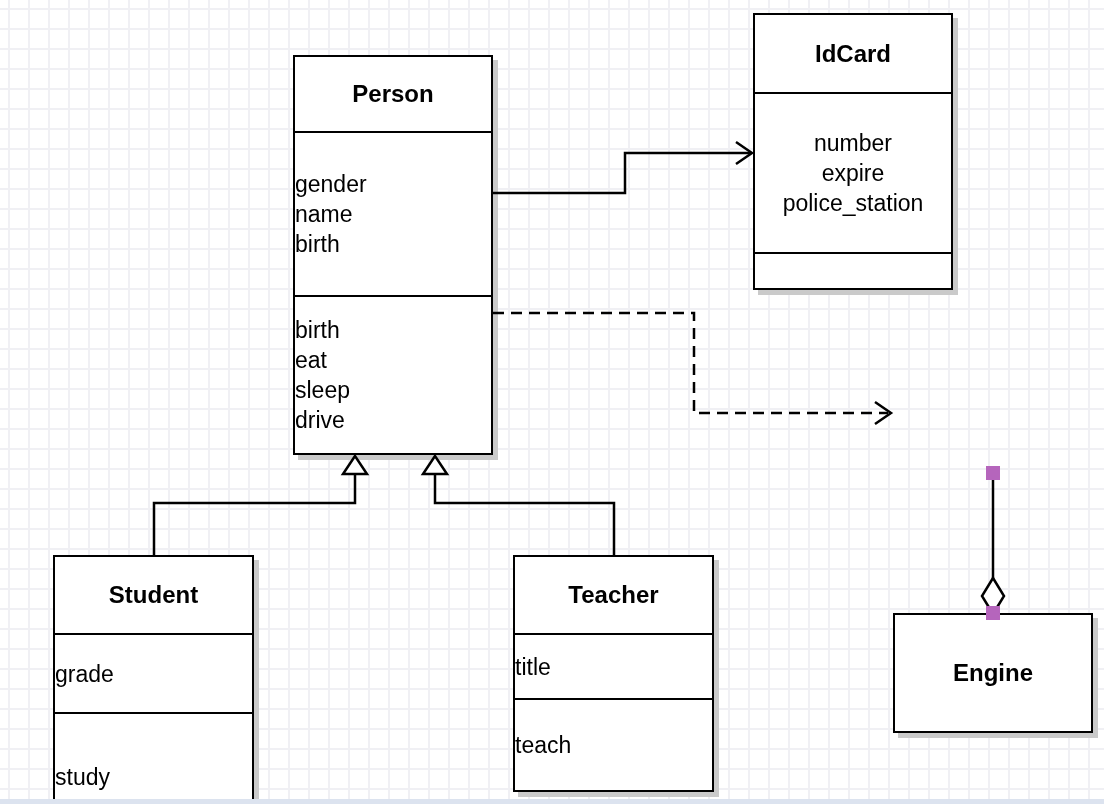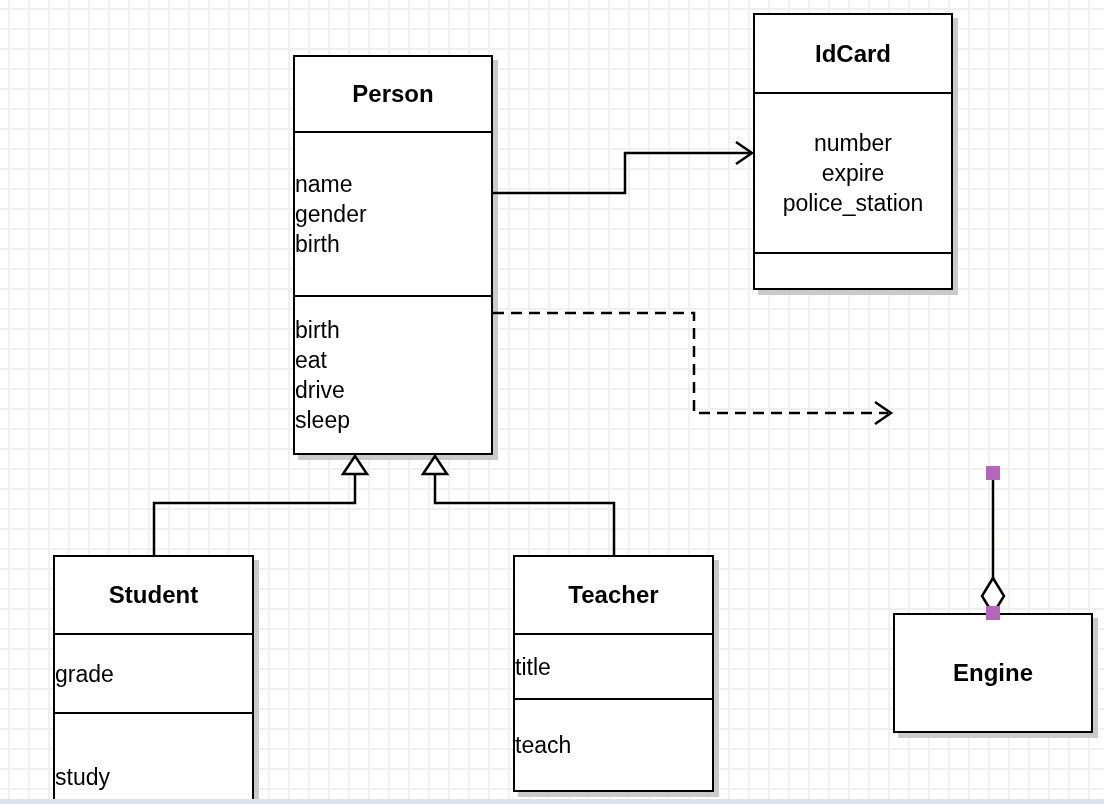--- a/index.html
+++ b/index.html
@@ -84,29 +84,29 @@
       <path d="M993 473 V580" fill="none" stroke="#000" stroke-width="2.5"></path>
       <polygon points="993,578 1004,596 993,614 982,596" fill="#ffffff" stroke="#000" stroke-width="2.5"></polygon>
       <rect x="986" y="466" width="14" height="14" fill="#b565bc"></rect>
       <rect x="986" y="606" width="14" height="14" fill="#b565bc"></rect>
     </g>
   </svg>
 
   <div class="uml-box" style="left:293px;top:55px;width:200px;height:400px;">
     <div class="uml-title" style="height:74px">Person</div>
     <div class="uml-sec" style="height:164px">
+      <div class="member">gender</div>
       <div class="member">name</div>
-      <div class="member">gender</div>
       <div class="member">birth</div>
     </div>
     <div class="uml-sec grow">
       <div class="member">birth</div>
       <div class="member">eat</div>
+      <div class="member">sleep</div>
       <div class="member">drive</div>
-      <div class="member">sleep</div>
     </div>
   </div>
 
   <div class="uml-box" style="left:753px;top:13px;width:200px;height:277px;text-align:center;">
     <div class="uml-title" style="height:77px">IdCard</div>
     <div class="uml-sec" style="height:160px">
       <div class="member">number</div>
       <div class="member">expire</div>
       <div class="member">police_station</div>
     </div>

